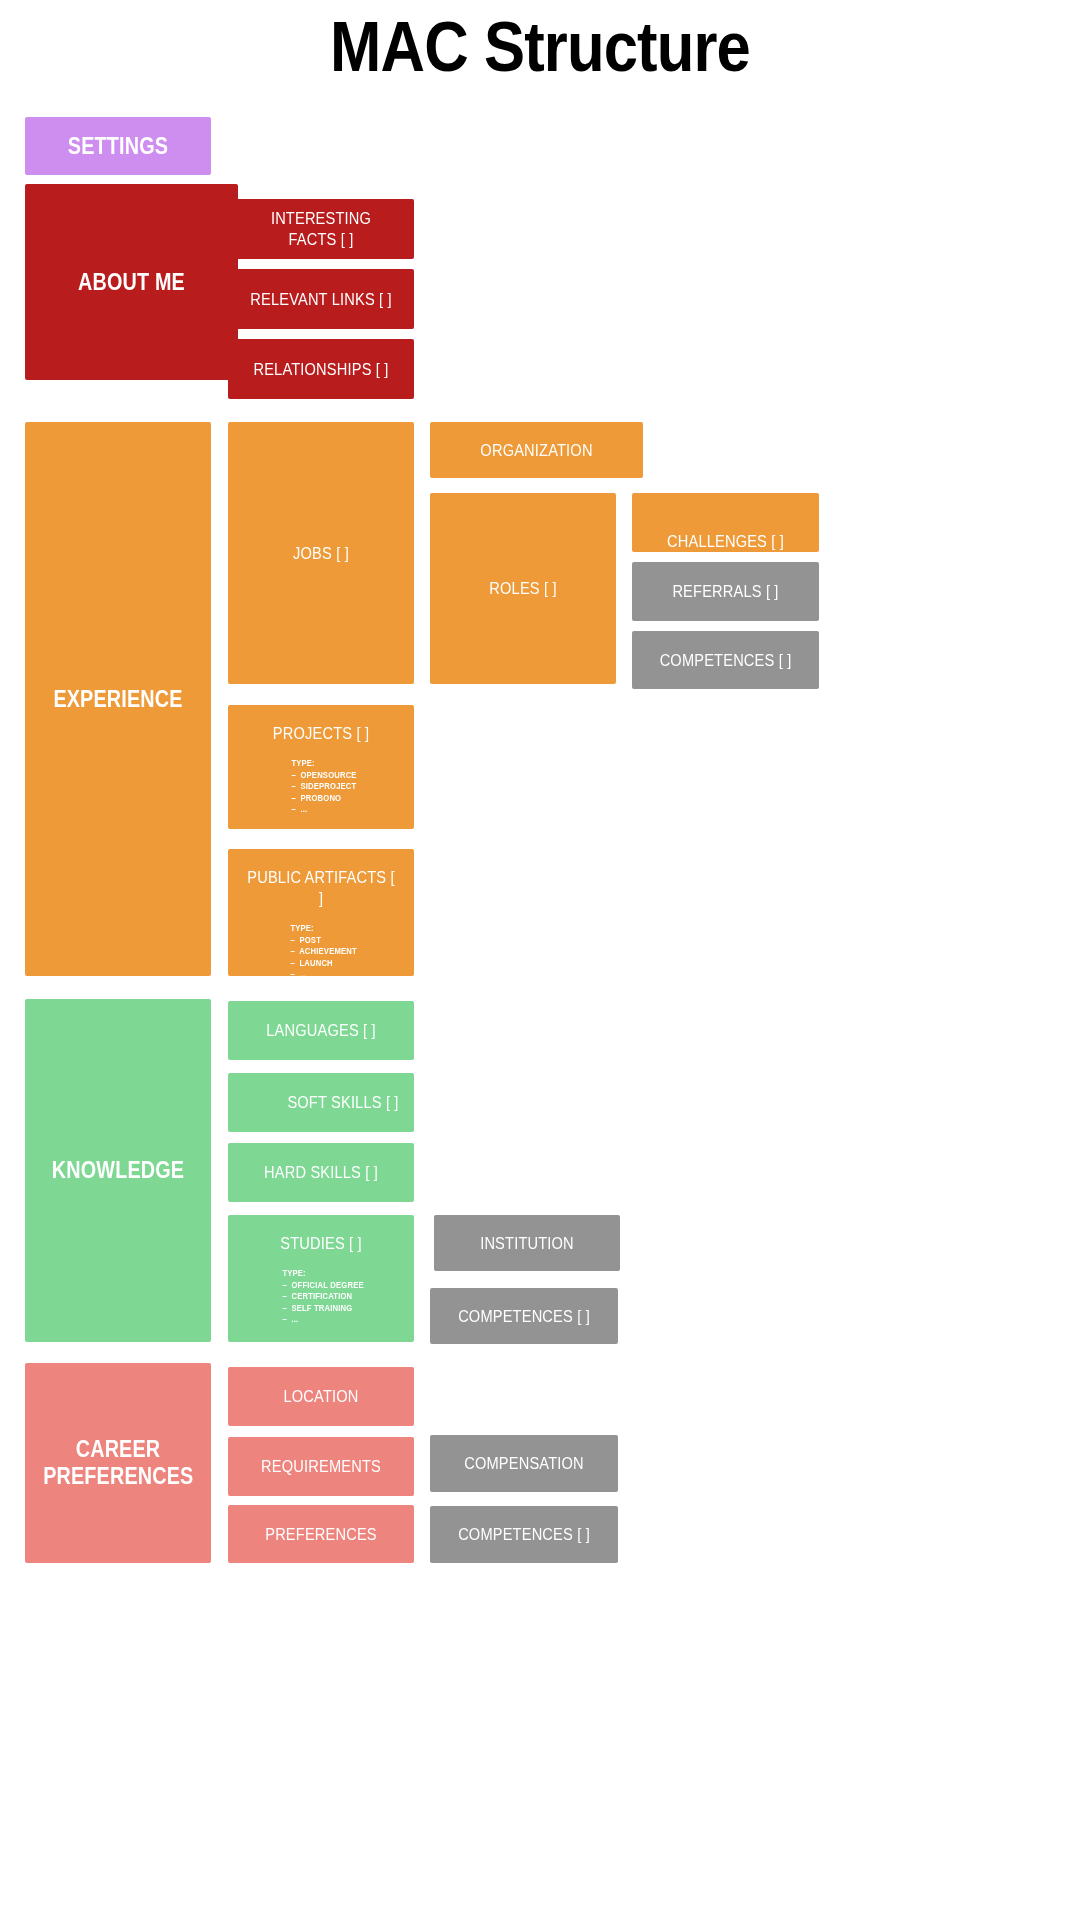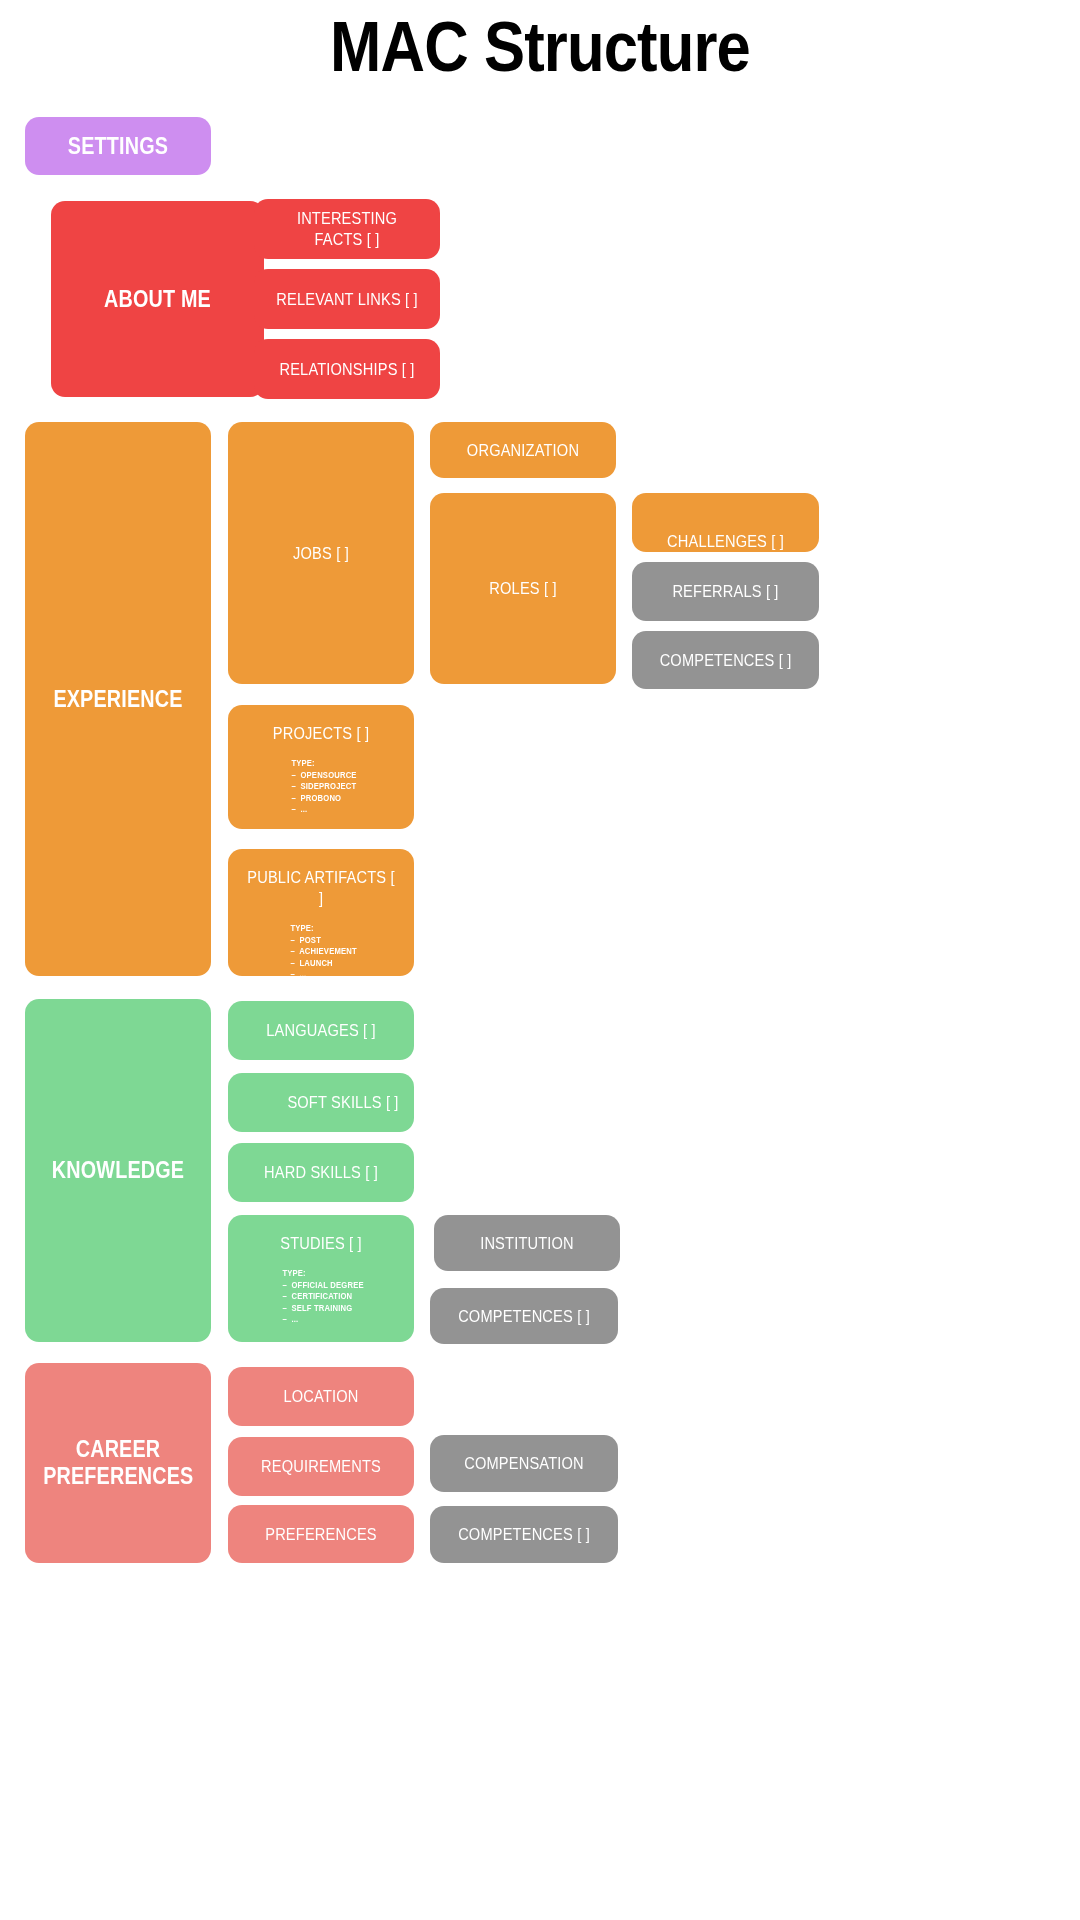--- a/index.html
+++ b/index.html
@@ -25,21 +25,21 @@
     line-height: 78px;
     font-weight: bold;
     color: #000000;
     letter-spacing: -1px;
     transform: scaleX(0.88);
     transform-origin: center top;
   }
 
   .node {
     position: absolute;
-    border-radius: 14px;
+    border-radius: 2px;
     color: #ffffff;
     box-sizing: border-box;
     display: flex;
     flex-direction: column;
     align-items: center;
     justify-content: center;
     text-align: center;
     overflow: hidden;
   }
 
@@ -91,36 +91,36 @@
   .type-list .type-head {
     display: block;
   }
   .type-list .type-item {
     display: block;
     white-space: pre;
   }
 
   
   .c-purple { background: #ce8ef0; }
-  .c-blue   { background: #ef4444; margin-left: 26px; }
+  .c-blue   { background: #b91c1c; }
   .c-orange { background: #ee9a38; }
   .c-green  { background: #7ed894; }
   .c-salmon { background: #ee847e; }
   .c-gray   { background: #939393; }
 </style>
 </head>
 <body>
 
 <div id="page-title">MAC Structure</div>
 
 <div class="node primary c-purple" style="left:25px; top:117px; width:186px; height:58px;">
   <span class="node-label">SETTINGS</span>
 </div>
 
-<div class="node primary c-blue" style="left:25px; top:201px; width:213px; height:196px;">
+<div class="node primary c-blue" style="left:25px; top:184px; width:213px; height:196px;">
   <span class="node-label">ABOUT ME</span>
 </div>
 
 <div class="node child c-blue" style="left:228px; top:199px; width:186px; height:60px;">
   <span class="node-label">INTERESTING FACTS [ ]</span>
 </div>
 
 <div class="node child c-blue" style="left:228px; top:269px; width:186px; height:60px;">
   <span class="node-label">RELEVANT LINKS [ ]</span>
 </div>
@@ -130,21 +130,21 @@
 </div>
 
 <div class="node primary c-orange" style="left:25px; top:422px; width:186px; height:554px;">
   <span class="node-label">EXPERIENCE</span>
 </div>
 
 <div class="node child c-orange" style="left:228px; top:422px; width:186px; height:262px;">
   <span class="node-label">JOBS [ ]</span>
 </div>
 
-<div class="node child c-orange" style="left:430px; top:422px; width:186px; height:56px;">
+<div class="node child c-orange" style="left:430px; top:422px; width:213px; height:56px;">
   <span class="node-label">ORGANIZATION</span>
 </div>
 
 <div class="node child c-orange" style="left:430px; top:493px; width:186px; height:191px;">
   <span class="node-label">ROLES [ ]</span>
 </div>
 
 <div class="node child c-orange" style="left:632px; top:493px; width:187px; height:59px;justify-content:flex-end;">
   <span class="node-label">CHALLENGES [ ]</span>
 </div>

